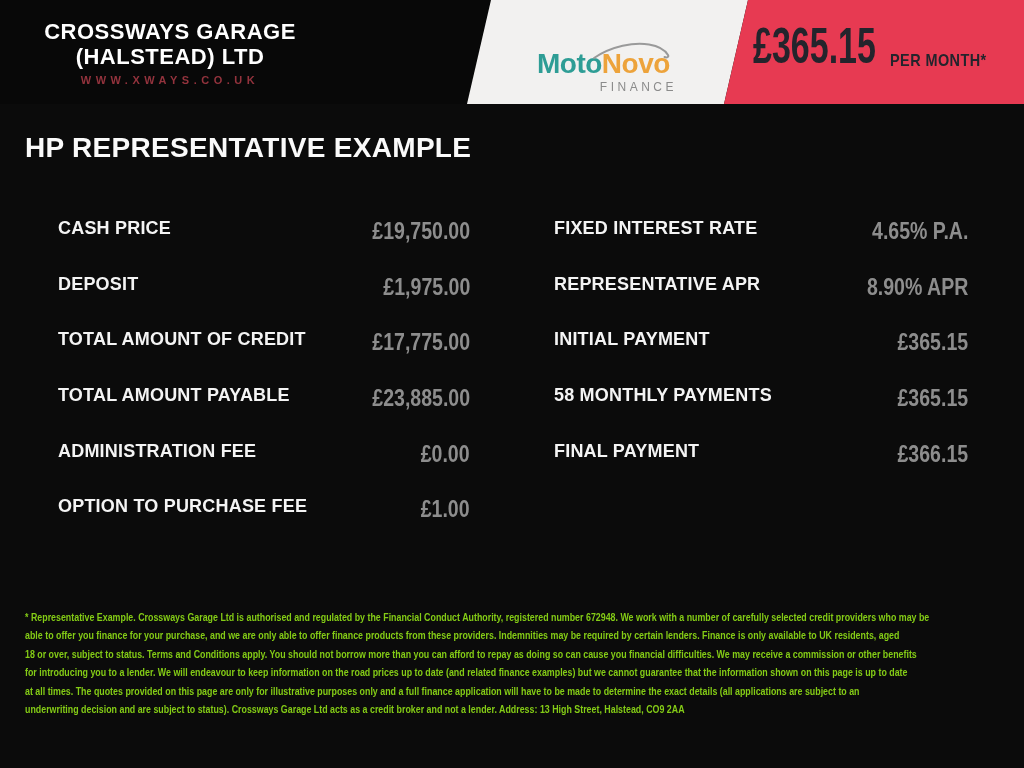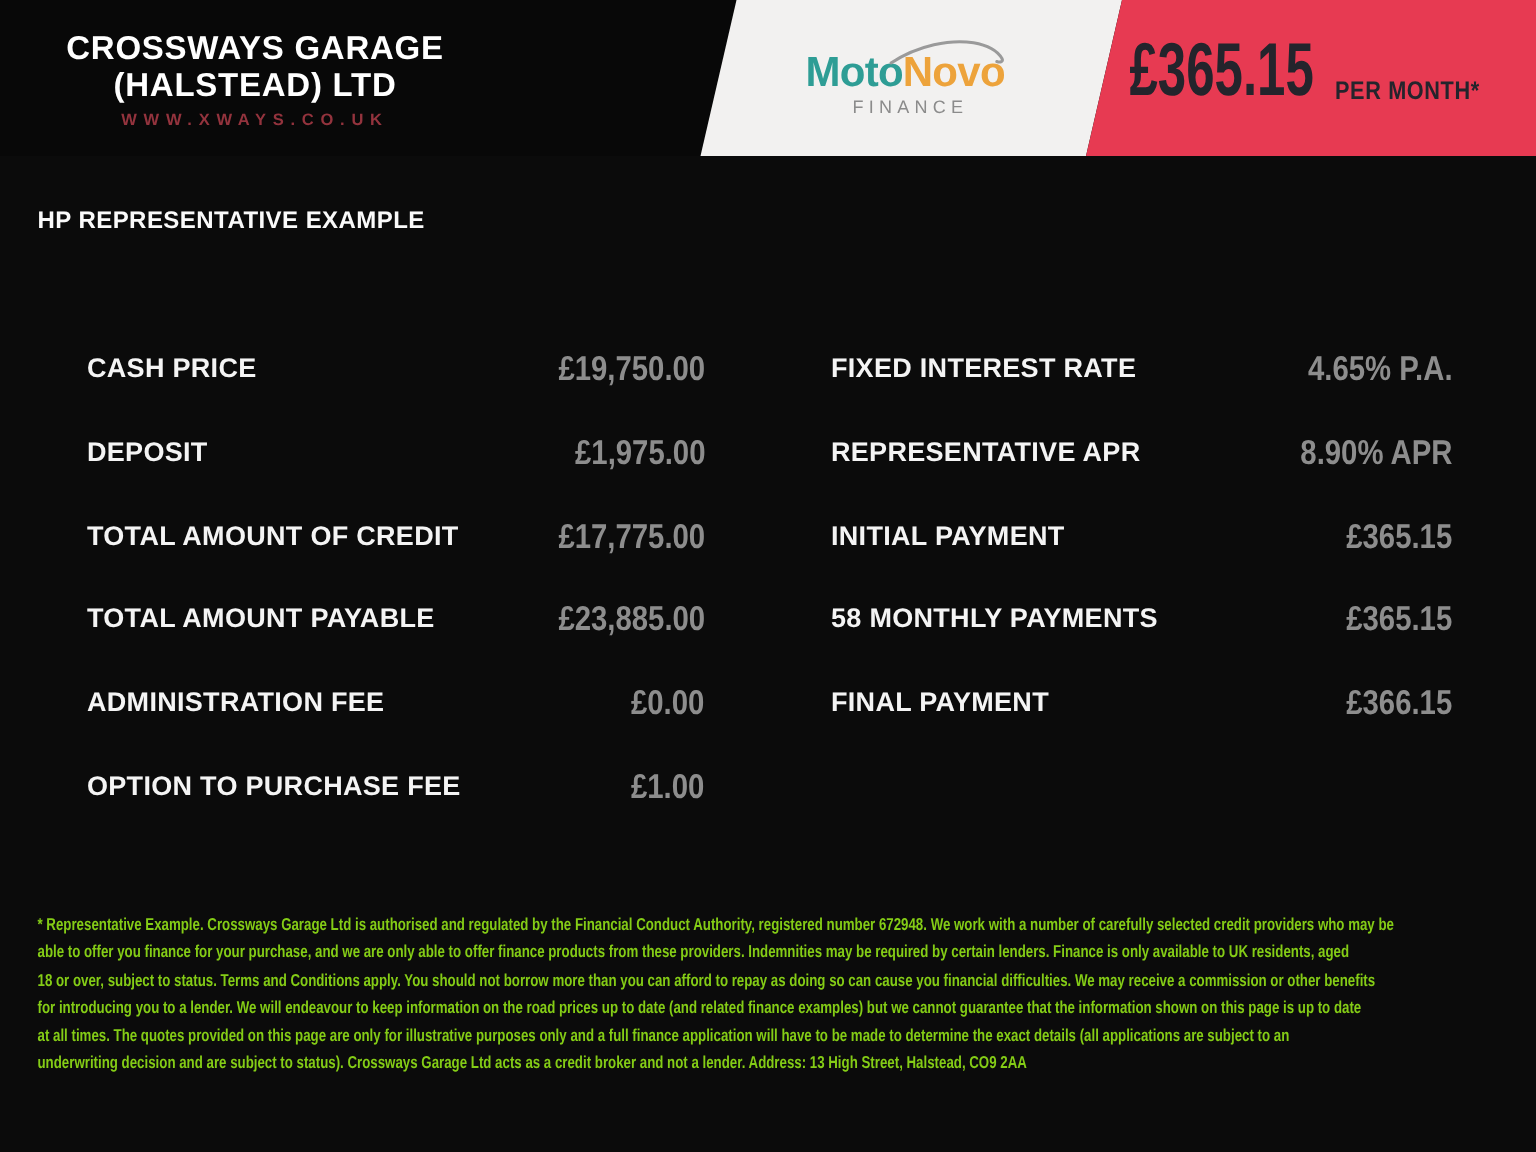--- a/index.html
+++ b/index.html
@@ -50,40 +50,40 @@
   .dealer-site {
     margin-top: 5px;
     font-size: 11px;
     font-weight: 700;
     letter-spacing: 4.5px;
     color: #93333d;
   }
 
   .motonovo {
     position: absolute;
-    left: 537px; top: 34px;
+    left: 537px; top: 50px;
     width: 140px;
     line-height: 1;
   }
   .mn-swoosh {
     position: absolute;
     left: 55px; top: -9px;
     width: 82px; height: 20px;
   }
   .mn-word {
     font-size: 28px;
     font-weight: 700;
     letter-spacing: -0.5px;
     white-space: nowrap;
   }
   .mn-moto { color: #2e9d95; }
   .mn-novo { color: #eda33b; }
   .mn-finance {
     margin-top: 3px;
-    text-align: center;
+    text-align: right;
     font-size: 12px;
     font-weight: 400;
     letter-spacing: 3.5px;
     color: #8b8b8b;
   }
 
   .price-banner {
     position: absolute;
     left: 753px; top: 0;
     height: 104px;
@@ -104,40 +104,40 @@
     font-size: 17px;
     font-weight: 700;
     letter-spacing: 0.5px;
     transform: scaleX(0.85);
     transform-origin: left center;
   }
 
   
   .page-title {
     margin: 32px 0 0 25px;
-    font-size: 16px;
+    font-size: 28px;
     font-weight: 700;
     letter-spacing: 0.3px;
     line-height: 24px;
     color: #fafafa;
   }
 
   
   .fin-table {
     display: flex;
     justify-content: space-between;
     margin: 58px 56px 0 58px;
   }
   .fin-col { width: 412px; }
   .fin-col.right { width: 414px; margin-left: 48px; }
   .fin-row {
     height: 55.7px;
     display: flex;
     justify-content: space-between;
-    align-items: center;
+    align-items: flex-start;
   }
   .fin-label {
     font-size: 18px;
     font-weight: 700;
     letter-spacing: 0.2px;
     color: #f4f4f4;
     white-space: nowrap;
   }
   .fin-value {
     font-size: 23px;

